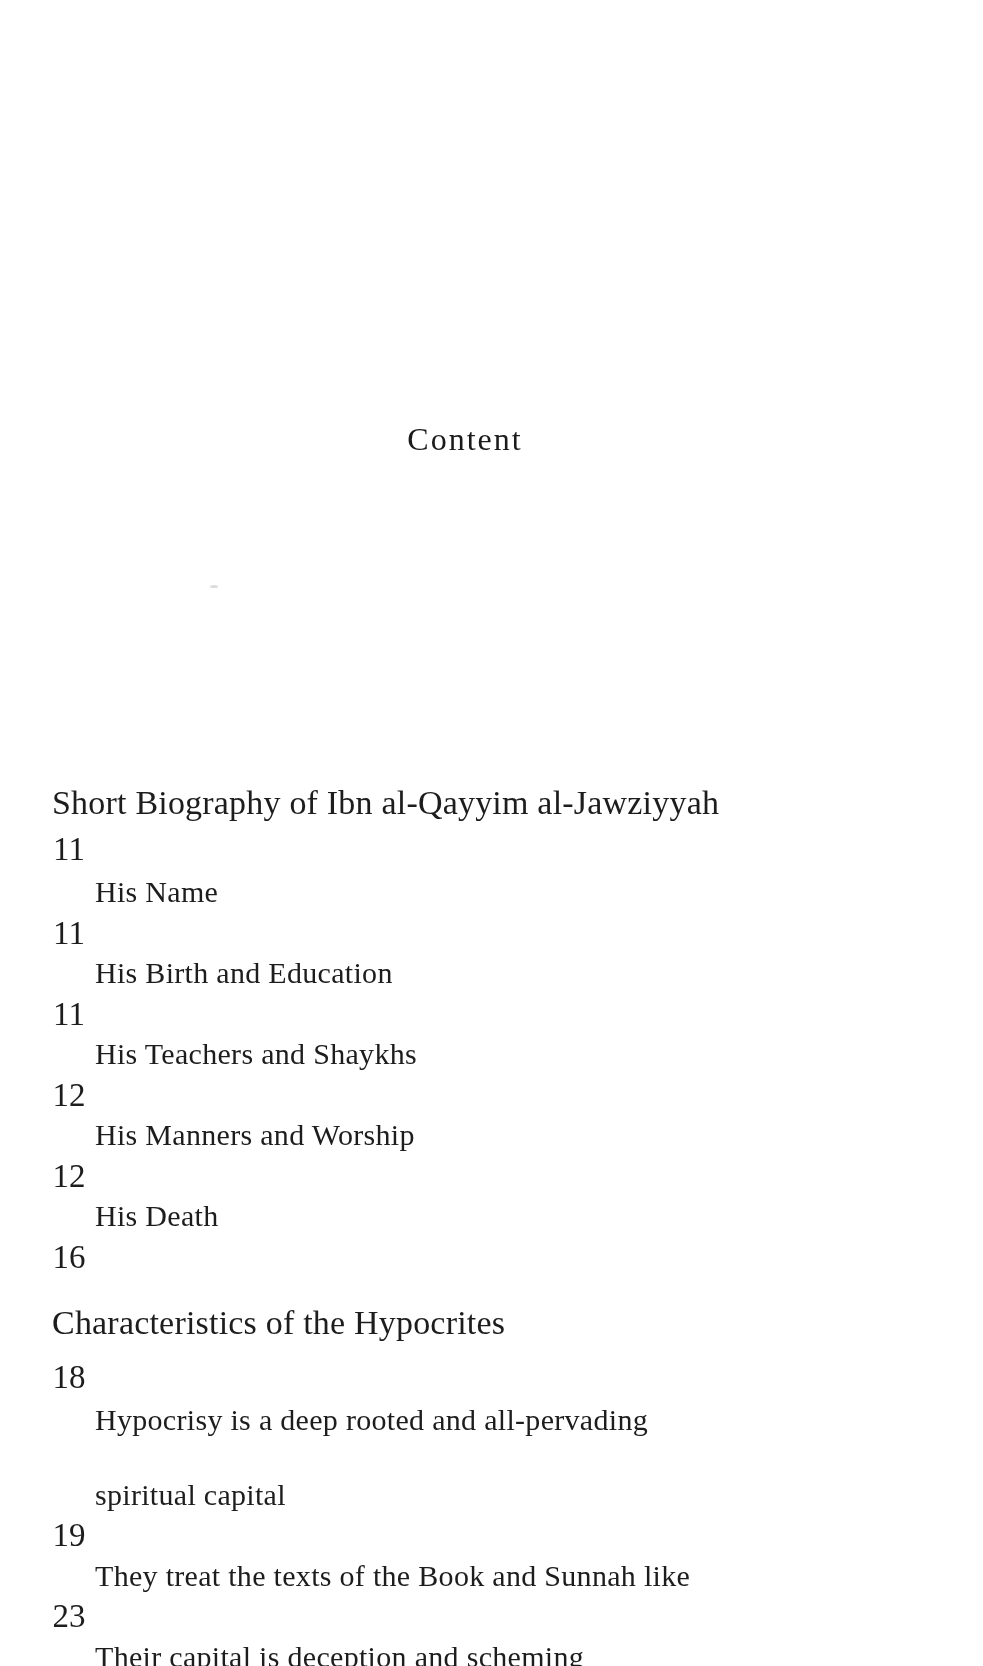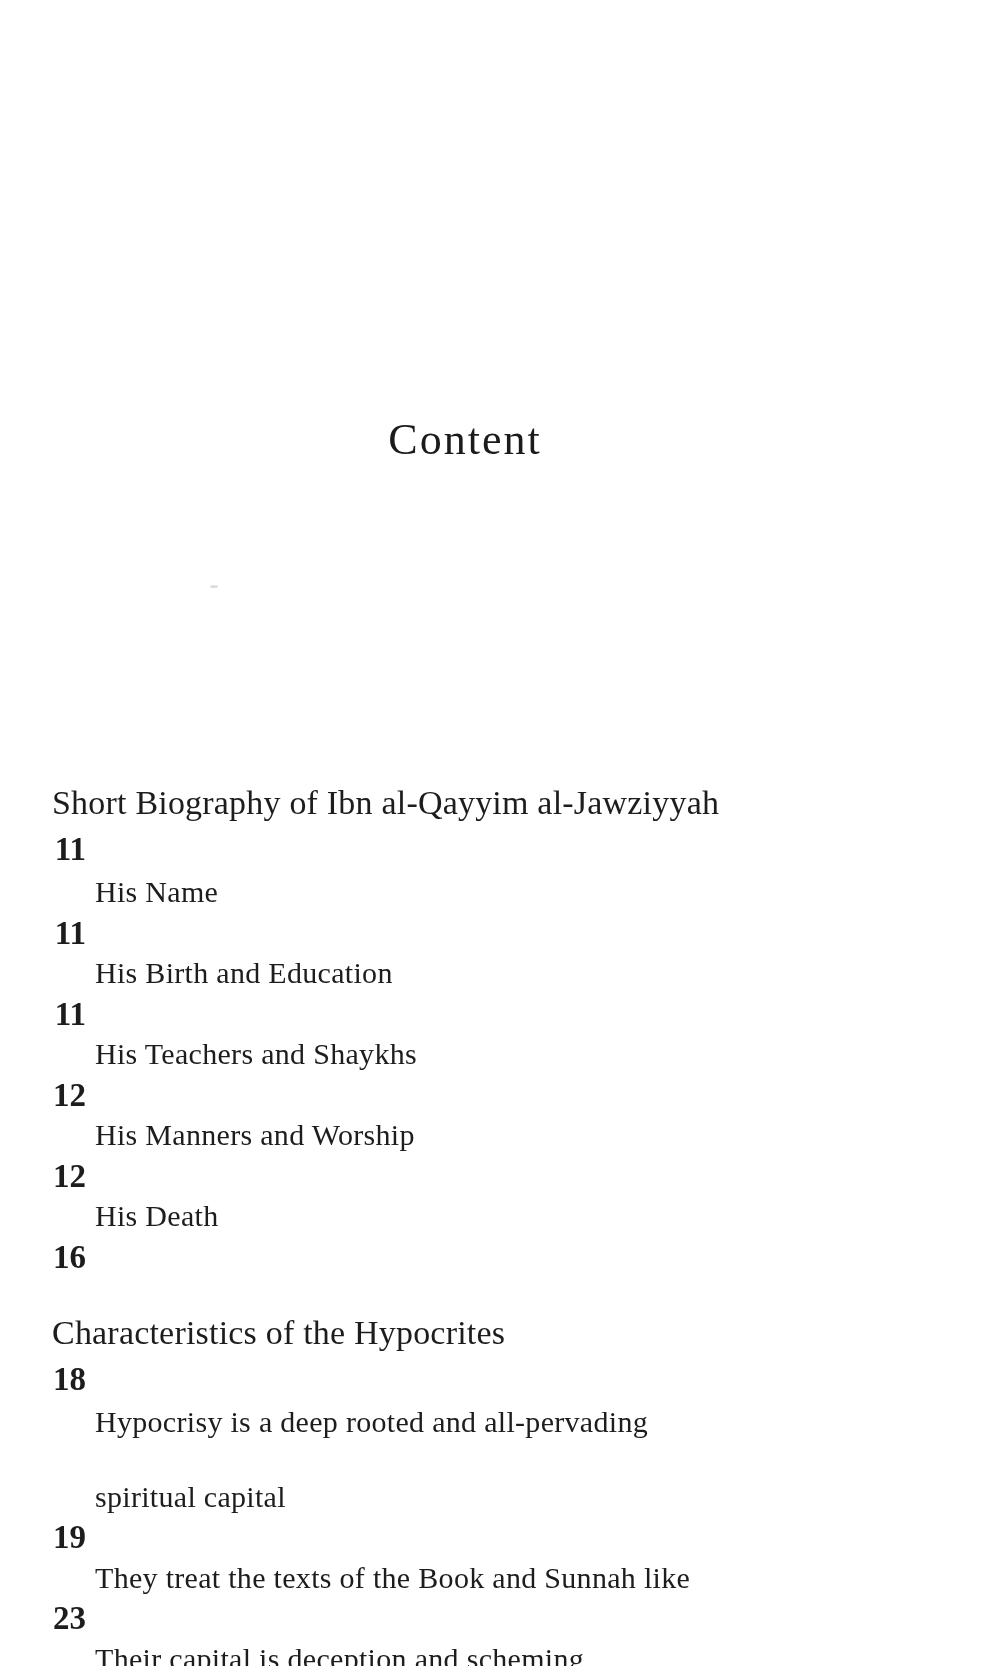--- a/index.html
+++ b/index.html
@@ -20,21 +20,21 @@
     inset: 0;
     background: #ffffff;
   }
   .title {
     position: absolute;
     top: 417px;
     left: 52px;
     width: 826px;
     margin: 0;
     text-align: center;
-    font-size: 44px;
+    font-size: 32px;
     font-weight: 400;
     line-height: 45px;
     letter-spacing: 2px;
     color: #1b1b1b;
   }
   .toc {
     position: absolute;
     top: 780px;
     left: 52px;
     width: 826px;
@@ -48,36 +48,36 @@
     letter-spacing: 0.3px;
     white-space: nowrap;
     flex-direction: column;
   }
   .row.section {
     font-size: 34px;
     line-height: 46px;
     letter-spacing: 0.2px;
   }
   .row.gap {
-    margin-top: 33px;
+    margin-top: 23px;
+    gap: 8px;
   }
   .row.item .label {
     padding-left: 43px;
   }
   .label {
     flex: 1 1 auto;
     overflow: hidden;
   }
   .pagenum {
     flex: 0 0 34px;
     width: 34px;
-    text-align: right;
+    text-align: center;
     font-size: 33px;
     letter-spacing: 0;
-    font-weight: bold;
   }
   .row.section .pagenum {
     font-size: 33px;
   }
   .speck {
     position: absolute;
     top: 585px;
     left: 210px;
     width: 8px;
     height: 3px;

